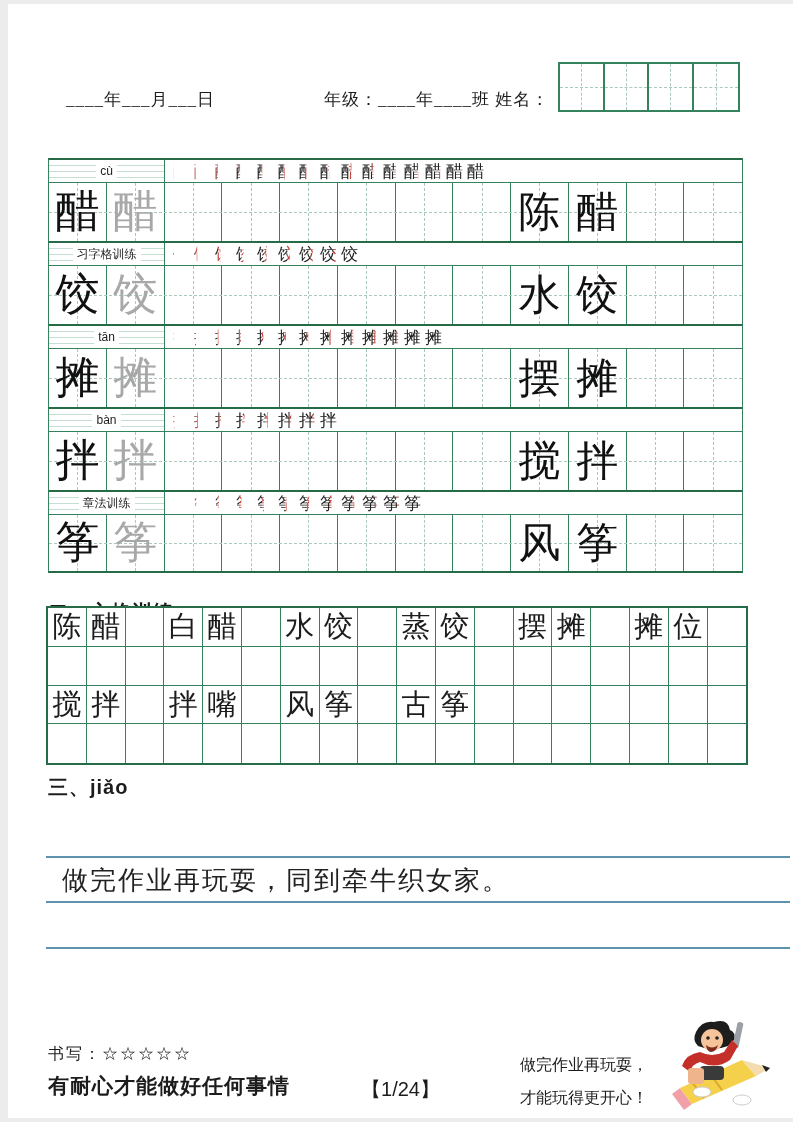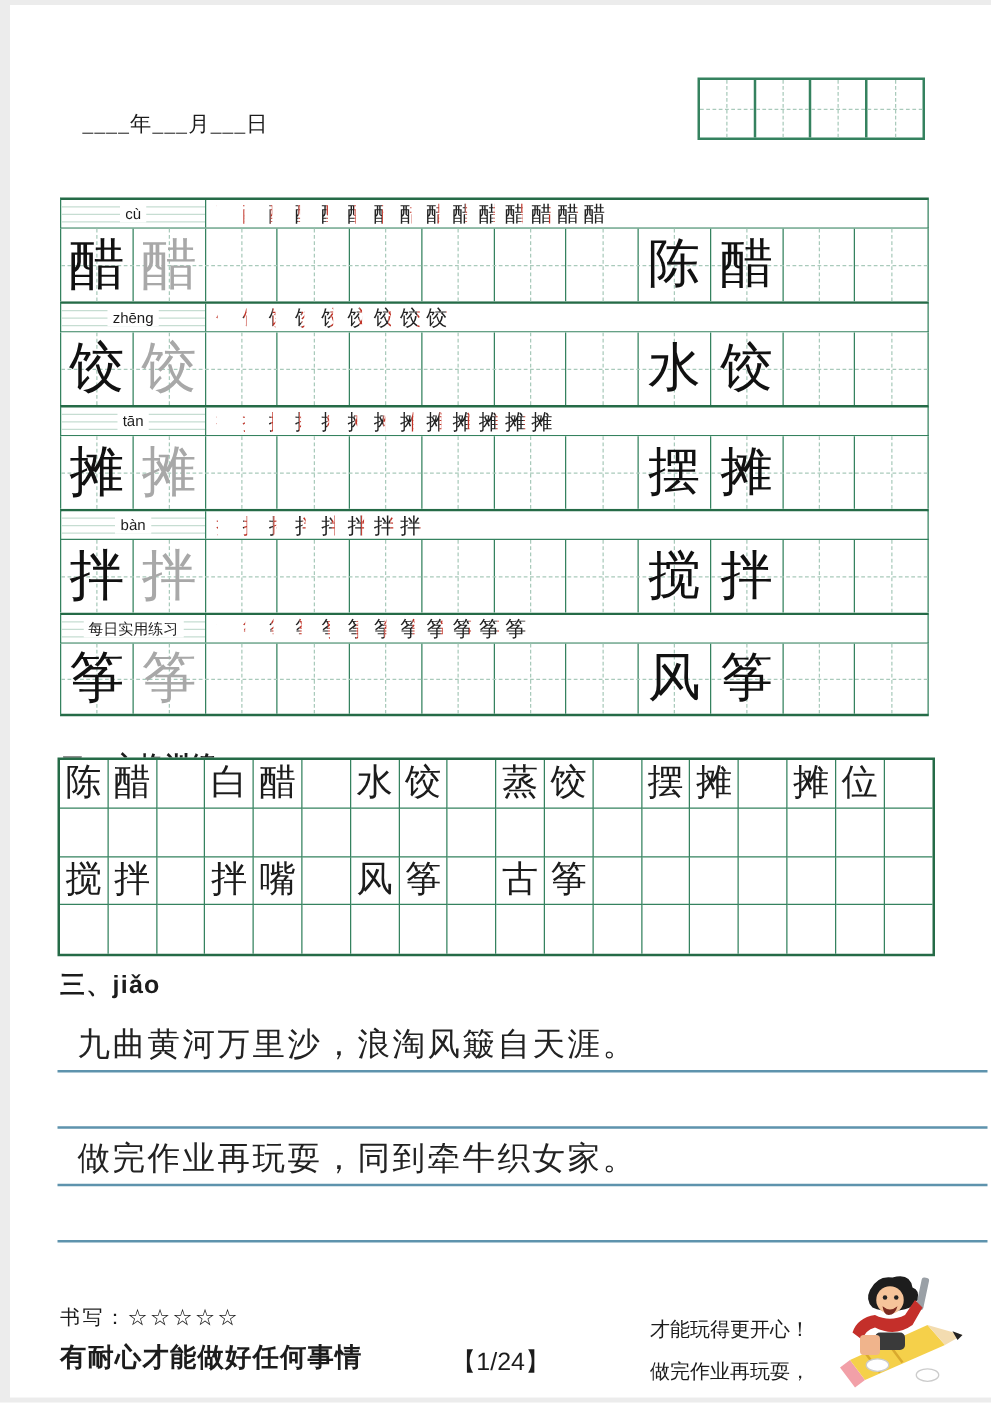--- a/index.html
+++ b/index.html
@@ -83,20 +83,21 @@
              line-height:33px;font-family:"Liberation Serif","DejaVu Serif",serif;}
   .mascot{position:absolute;top:1012px;left:650px;width:124px;height:102px;}
 </style>
 </head>
 <body>
 
 <div class="page">
 
 
   <div class="dateline">____年___月___日</div>
+  <div class="gradeline">年级：____年____班 姓名：</div>
 
   <div class="ng" id="name-grid">
       <div class="ngcell"></div>
       <div class="ngcell"></div>
       <div class="ngcell"></div>
       <div class="ngcell"></div>
     </div>
 
   <div class="sec1" id="sec1">
       <div class="group">
@@ -186,21 +187,21 @@
           <div class="cell wd">
             <span>醋</span>
           </div>
           <div class="cell"></div>
           <div class="cell"></div>
         </div>
       </div>
       <div class="group">
         <div class="g-header">
           <div class="pybox">
-            <span class="pinyin">zhēng</span>
+            <span class="pinyin">习字格训练</span>
           </div>
           <div class="strip">
             <span class="sg">
               <span class="b" style="clip-path: inset(0px 100% 0px 0px);">饺</span>
               <span class="r" style="clip-path: inset(0px 88.8889% 0px 0%);">饺</span>
             </span>
             <span class="sg">
               <span class="b" style="clip-path: inset(0px 88.8889% 0px 0px);">饺</span>
               <span class="r" style="clip-path: inset(0px 77.7778% 0px 11.1111%);">饺</span>
             </span>
@@ -399,21 +400,21 @@
           <div class="cell wd">
             <span>拌</span>
           </div>
           <div class="cell"></div>
           <div class="cell"></div>
         </div>
       </div>
       <div class="group">
         <div class="g-header">
           <div class="pybox">
-            <span class="pinyin">每日实用练习</span>
+            <span class="pinyin">章法训练</span>
           </div>
           <div class="strip">
             <span class="sg">
               <span class="b" style="clip-path: inset(0px 100% 0px 0px);">筝</span>
               <span class="r" style="clip-path: inset(0px 91.6667% 0px 0%);">筝</span>
             </span>
             <span class="sg">
               <span class="b" style="clip-path: inset(0px 91.6667% 0px 0px);">筝</span>
               <span class="r" style="clip-path: inset(0px 83.3333% 0px 8.33333%);">筝</span>
             </span>
@@ -555,34 +556,33 @@
       <div class="sqcell"></div>
       <div class="sqcell"></div>
       <div class="sqcell"></div>
       <div class="sqcell"></div>
       <div class="sqcell"></div>
       <div class="sqcell"></div>
     </div>
 
   <div class="sec-heading h-3">三、jiǎo</div>
   <div class="comp" id="sec3">
-      <div class="cline">九曲黄河万里沙，浪淘风簸自天涯。</div>
       <div class="cline"></div>
       <div class="cline">做完作业再玩耍，同到牵牛织女家。</div>
       <div class="cline"></div>
     </div>
 
   <div class="rating"><span>书写：</span><span>☆☆☆☆☆</span></div>
 
   <div class="motto">有耐心才能做好任何事情</div>
   <div class="pagenum">【1/24】</div>
 
   <div class="encourage">
+    <div>做完作业再玩耍，</div>
     <div>才能玩得更开心！</div>
-    <div>做完作业再玩耍，</div>
   </div>
 
   <svg class="mascot" viewBox="0 0 124 102">
 
     <g>
       <polygon points="14,78 22,72 34,88 26,94" fill="#f2a0a8"></polygon>
       <polygon points="22,72 84,44 98,60 34,88" fill="#f5d04a"></polygon>
       <line x1="34" y1="66" x2="46" y2="82" stroke="#d9a92e" stroke-width="2"></line>
       <line x1="52" y1="58" x2="64" y2="74" stroke="#d9a92e" stroke-width="2"></line>
       <polygon points="84,44 112,52 98,60" fill="#f3dcb0"></polygon>

